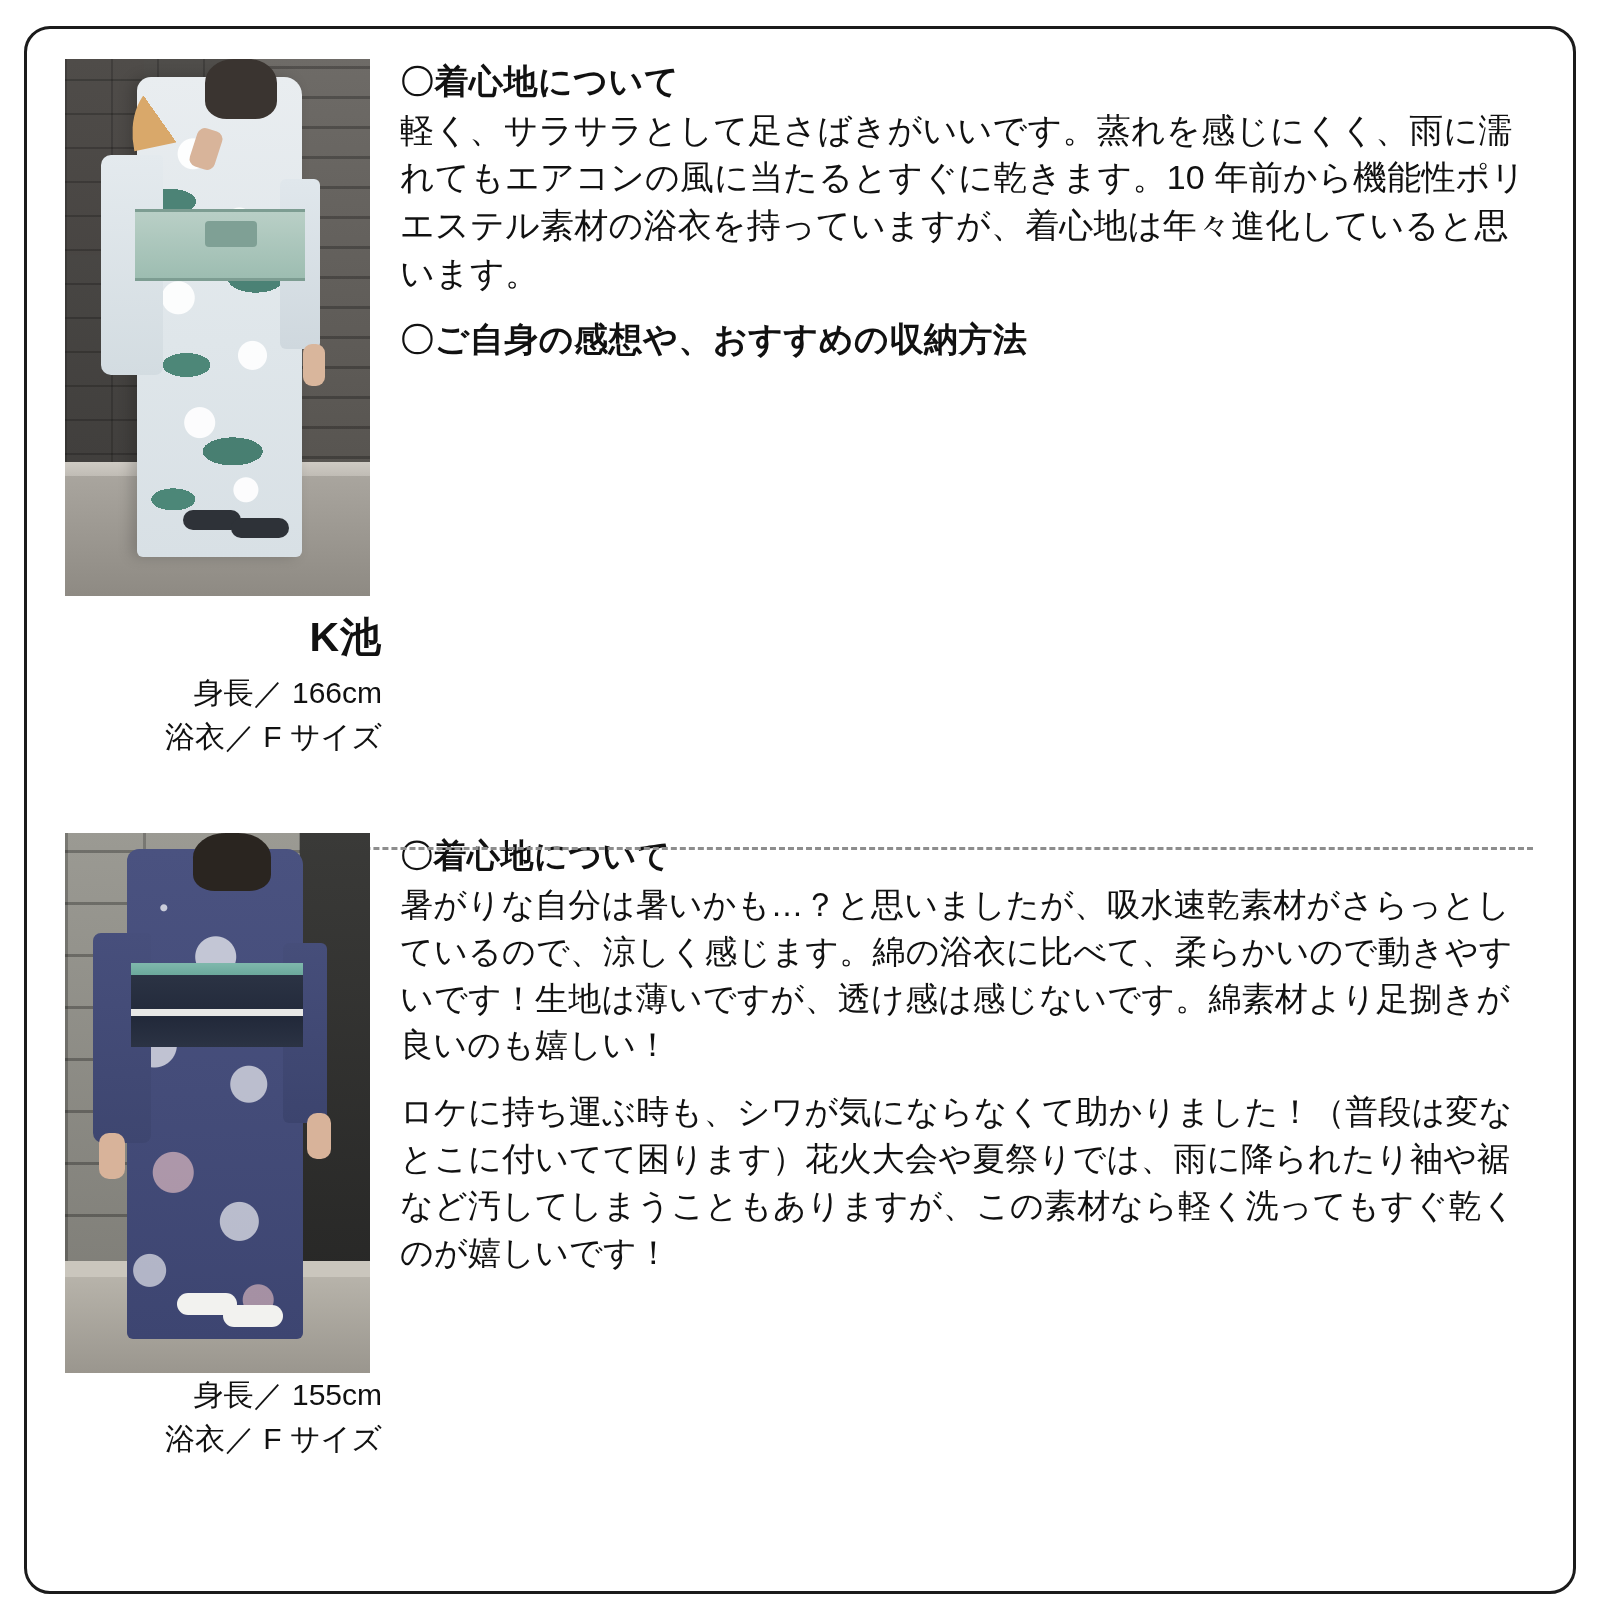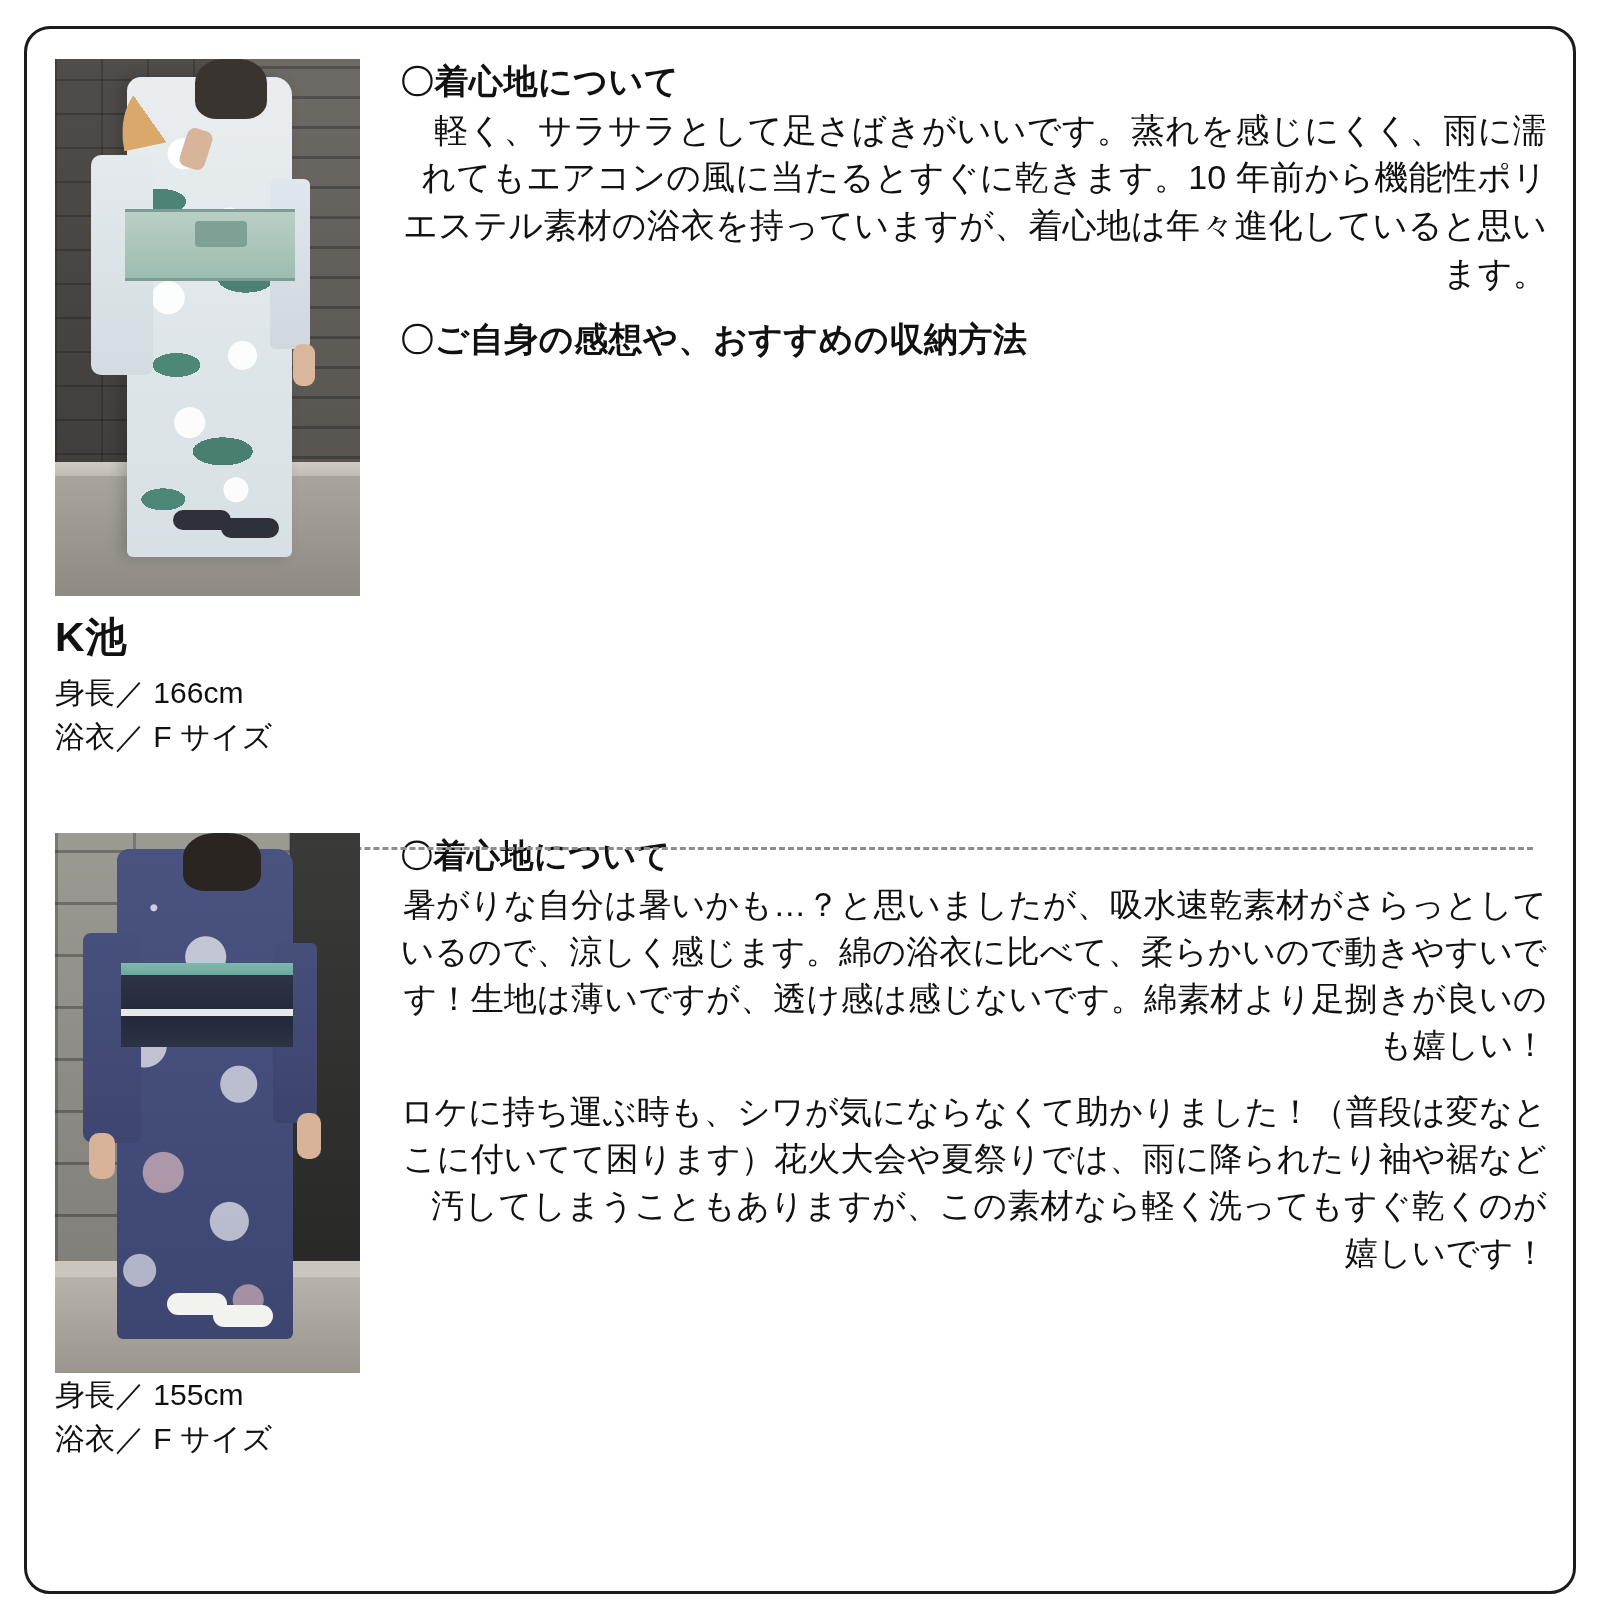--- a/index.html
+++ b/index.html
@@ -46,22 +46,22 @@
     right: 40px;
     top: 818px;
     border-top: 3px dashed #8d8d8d;
     height: 0;
   }
 
   .person {
     width: 355px;
     flex: 0 0 355px;
     box-sizing: border-box;
-    padding-left: 28px;
-    text-align: left;
+    padding-left: 38px;
+    text-align: right;
   }
   .photo {
     position: relative;
     width: 305px;
     height: 537px;
     overflow: hidden;
     background: #6f6f6f;
   }
   .photo-2 { height: 540px; }
 
@@ -256,35 +256,34 @@
   .pmeta {
     font-size: 30px;
     line-height: 1.45;
     color: #111;
     font-weight: 500;
   }
 
   .body {
     flex: 1 1 auto;
     box-sizing: border-box;
-    padding: 0 26px 0 18px;
+    padding: 0 44px 0 18px;
   }
   .heading {
     font-size: 34px;
     line-height: 1.35;
     font-weight: 600;
     margin: 0 0 2px 0;
     letter-spacing: .5px;
   }
   .para {
     font-size: 34px;
     line-height: 1.40;
     margin: 0;
     letter-spacing: .2px;
-    text-align: right;
   }
   .block + .block { margin-top: 20px; }
   .review-2 .heading, .review-2 .para { font-size: 33px; line-height: 1.42; }
 </style>
 </head>
 <body>
 
 <div class="page">
   <div class="card">
 

